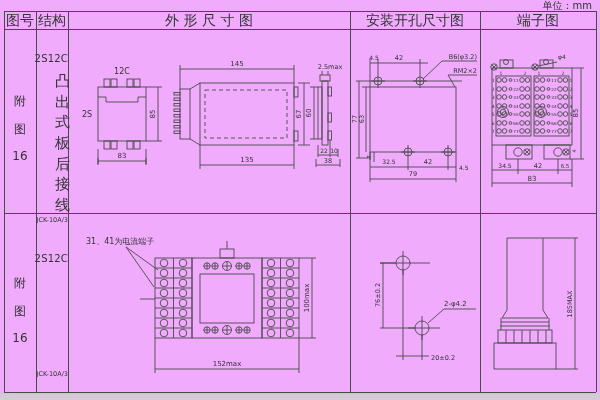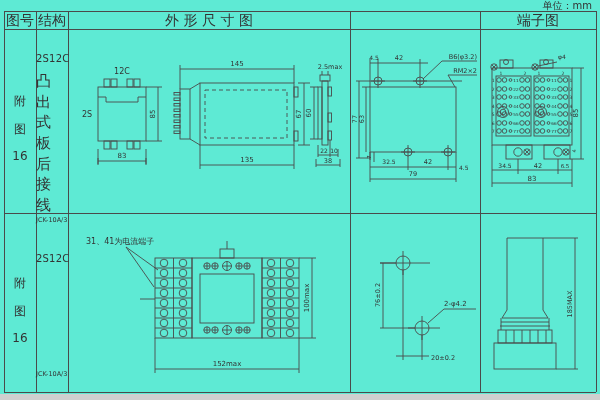--- a/index.html
+++ b/index.html
@@ -1,27 +1,27 @@
 <!DOCTYPE html>
 <html><head>
 <meta charset="utf-8">
 <style>
   html,body{margin:0;padding:0;}
   body{width:600px;height:400px;background:#fff;font-family:"DejaVu Sans",sans-serif;}
-  .page{position:relative;width:600px;height:400px;background:#5eead4;overflow:hidden;}
+  .page{position:relative;width:600px;height:400px;background:#f0abfc;overflow:hidden;}
   .ln{position:absolute;background:#4a4a4a;}
   .hcell{position:absolute;top:11px;height:18px;line-height:18px;text-align:center;
          font-size:14px;color:#333;}
   .unit{position:absolute;top:0;left:480px;width:112px;height:11px;line-height:11px;
         text-align:right;font-size:10px;color:#333;padding-right:2px;}
   .fig-cell{position:absolute;left:4px;width:32px;display:flex;flex-direction:column;
             align-items:center;justify-content:center;gap:11px;font-size:12px;color:#333;
             padding-top:14px;box-sizing:border-box;}
   .struct-cell{position:absolute;left:36px;width:32px;display:flex;flex-direction:column;
-               align-items:flex-start;color:#333;box-sizing:border-box;}
+               align-items:flex-end;color:#333;box-sizing:border-box;padding-left:24px;}
   .model{font-size:10px;letter-spacing:0.2px;}
   .mount-type{width:13px;word-break:break-all;line-height:1.38;font-size:15px;
               text-align:center;margin-top:7px;}
   .code{margin-top:auto;margin-bottom:14px;font-size:6.5px;white-space:nowrap;}
   svg.draw{position:absolute;}
   svg .s{stroke:#4a4a4a;fill:none;stroke-width:0.9;}
   svg text{font-family:"DejaVu Sans",sans-serif;fill:#333;stroke:none;}
   .bottom-strip{position:absolute;left:0;top:394px;width:600px;height:6px;background:#cfcfcf;}
 </style>
 </head>
@@ -38,20 +38,21 @@
   <div class="ln" style="left:4px;top:11px;width:1px;height:381px"></div>
   <div class="ln" style="left:36px;top:11px;width:1px;height:381px"></div>
   <div class="ln" style="left:68px;top:11px;width:1px;height:381px"></div>
   <div class="ln" style="left:350px;top:11px;width:1px;height:381px"></div>
   <div class="ln" style="left:480px;top:11px;width:1px;height:381px"></div>
   <div class="ln" style="left:596px;top:11px;width:1px;height:381px"></div>
 
   <div class="hcell" style="left:4px;width:32px">图号</div>
   <div class="hcell" style="left:36px;width:32px">结构</div>
   <div class="hcell" style="left:68px;width:282px">外 形 尺 寸 图</div>
+  <div class="hcell" style="left:350px;width:130px">安装开孔尺寸图</div>
   <div class="hcell" style="left:480px;width:116px">端子图</div>
 
   <div class="fig-cell" style="top:29px;height:184px">
     <span>附</span>
     <span>图</span>
     <span>16</span>
   </div>
   <div class="struct-cell" style="top:29px;height:184px;padding-top:24px">
     <span class="model">2S12C</span>
     <span class="mount-type">凸出式板后接线</span>

